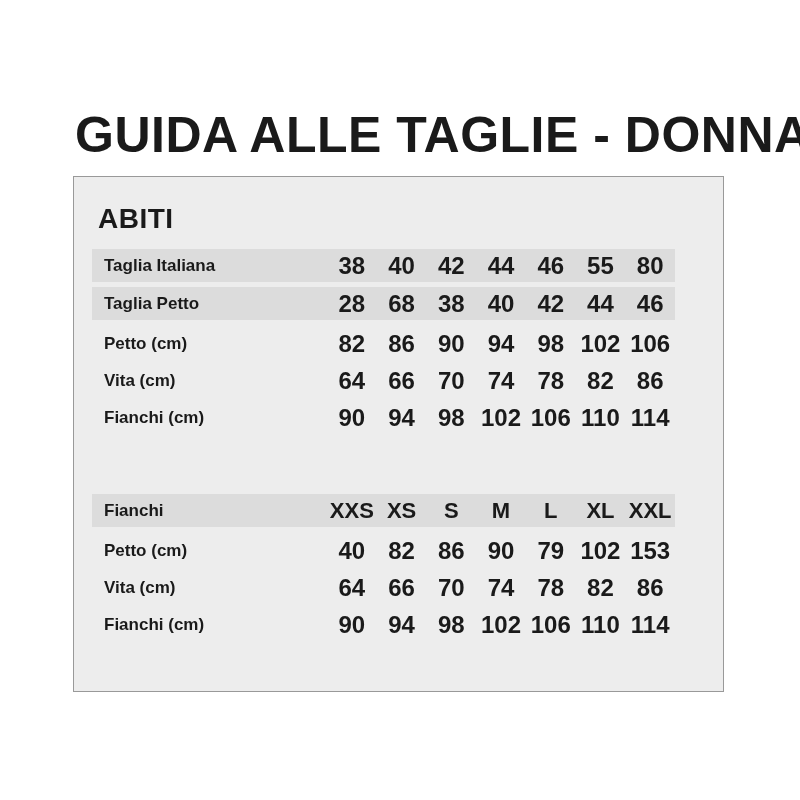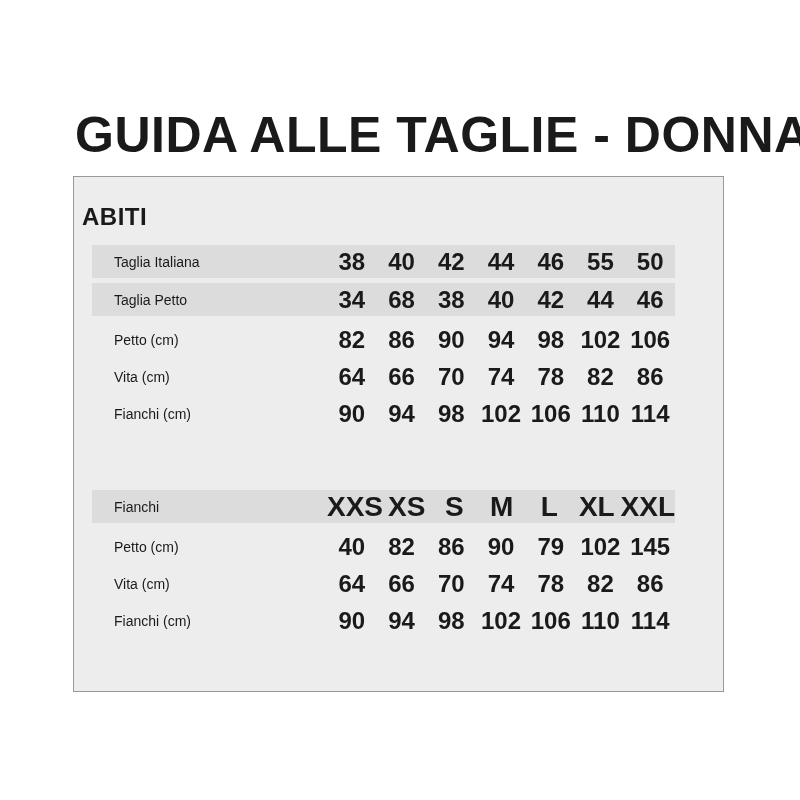--- a/index.html
+++ b/index.html
@@ -23,22 +23,22 @@
   .panel {
     position: absolute;
     left: 73px;
     top: 176px;
     width: 651px;
     height: 516px;
     background: #ededed;
     border: 1px solid #999999;
   }
   .panel-heading {
-    margin: 26px 0 0 8px;
-    font-size: 24px;
+    margin: 26px 0 0 24px;
+    font-size: 28px;
     font-weight: bold;
     letter-spacing: 0.5px;
   }
   .size-table {
     width: 583px;
     margin-left: 18px;
   }
   .t1 { margin-top: 14px; }
   .t2 { margin-top: 58px; }
   .row {
@@ -46,57 +46,57 @@
     align-items: center;
     height: 37px;
   }
   .row.band {
     height: 33px;
     background: #dcdcdc;
     margin-bottom: 5px;
   }
   .cell.label {
     width: 235px;
-    padding-left: 22px;
-    font-size: 14px;
-    font-weight: normal;
+    padding-left: 12px;
+    font-size: 17px;
+    font-weight: bold;
     white-space: nowrap;
   }
   .cell.num {
     flex: 1;
     text-align: center;
     font-size: 24px;
     font-weight: bold;
     white-space: nowrap;
   }
-  .t2 .band .cell.num { font-size: 28px; }
+  .t2 .band .cell.num { font-size: 22px; }
 </style>
 </head>
 <body>
 
 <h1 class="title">GUIDA ALLE TAGLIE - DONNA</h1>
 
 <div class="panel">
 
   <div class="panel-heading">ABITI</div>
 
   <div class="size-table t1">
     <div class="row band">
       <div class="cell label">Taglia Italiana</div>
       <div class="cell num">38</div>
       <div class="cell num">40</div>
       <div class="cell num">42</div>
       <div class="cell num">44</div>
       <div class="cell num">46</div>
       <div class="cell num">55</div>
-      <div class="cell num">50</div>
+      <div class="cell num">80</div>
     </div>
     <div class="row band">
       <div class="cell label">Taglia Petto</div>
-      <div class="cell num">34</div>
+      <div class="cell num">28</div>
       <div class="cell num">68</div>
       <div class="cell num">38</div>
       <div class="cell num">40</div>
       <div class="cell num">42</div>
       <div class="cell num">44</div>
       <div class="cell num">46</div>
     </div>
     <div class="row">
       <div class="cell label">Petto (cm)</div>
       <div class="cell num">82</div>
@@ -141,21 +141,21 @@
       <div class="cell num">XXL</div>
     </div>
     <div class="row">
       <div class="cell label">Petto (cm)</div>
       <div class="cell num">40</div>
       <div class="cell num">82</div>
       <div class="cell num">86</div>
       <div class="cell num">90</div>
       <div class="cell num">79</div>
       <div class="cell num">102</div>
-      <div class="cell num">145</div>
+      <div class="cell num">153</div>
     </div>
     <div class="row">
       <div class="cell label">Vita (cm)</div>
       <div class="cell num">64</div>
       <div class="cell num">66</div>
       <div class="cell num">70</div>
       <div class="cell num">74</div>
       <div class="cell num">78</div>
       <div class="cell num">82</div>
       <div class="cell num">86</div>

